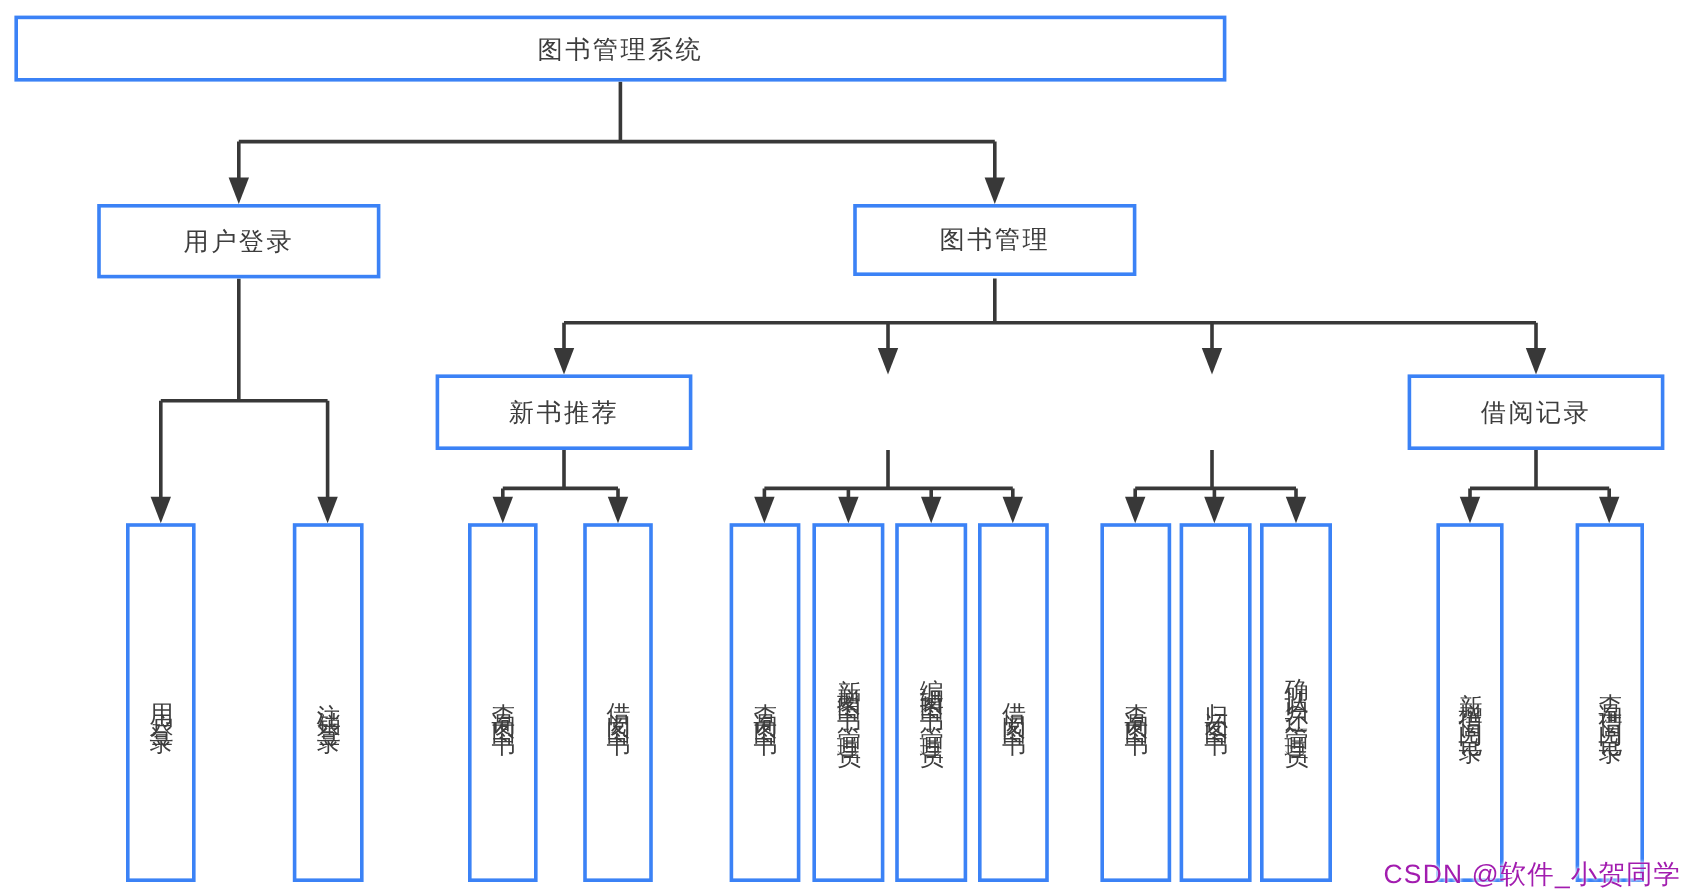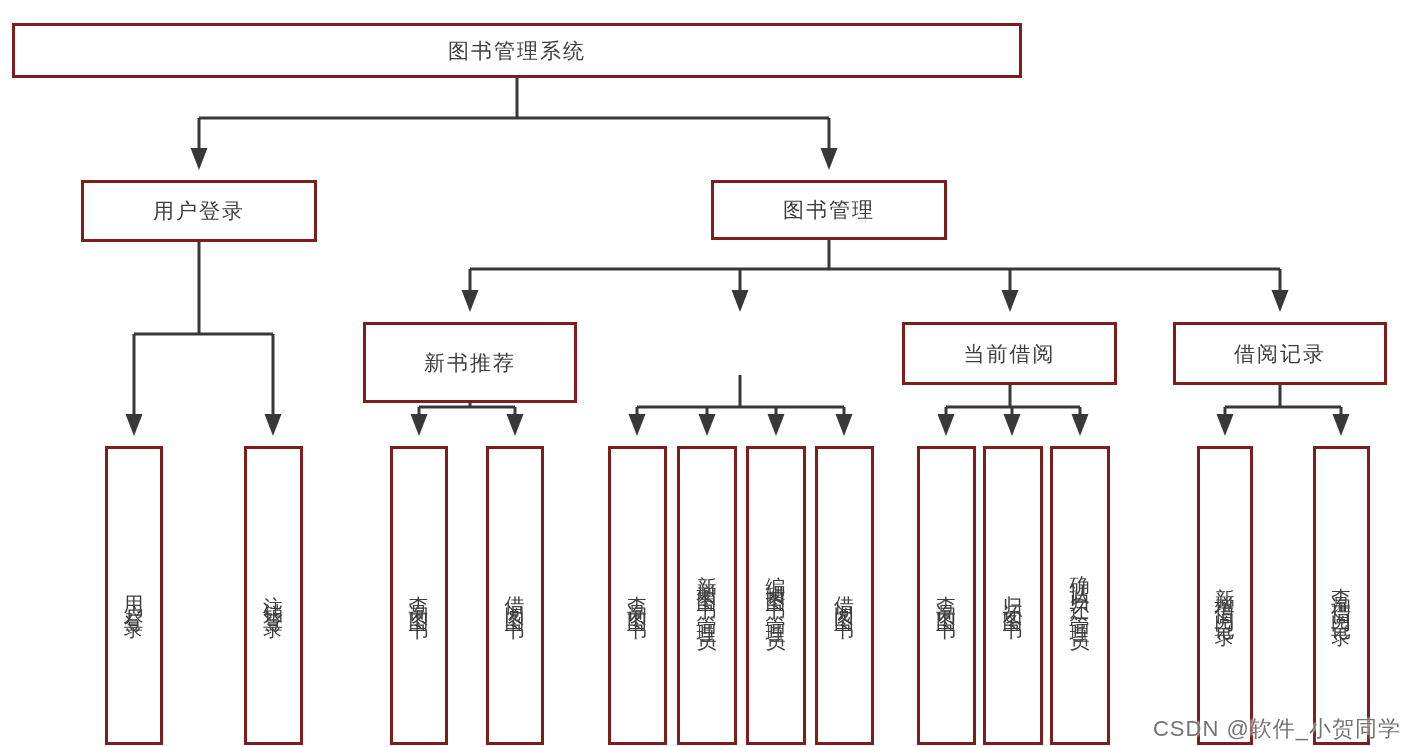--- a/index.html
+++ b/index.html
@@ -14,47 +14,46 @@
   #wires {
     position: absolute;
     left: 0; top: 0;
     width: 1405px; height: 747px;
     z-index: 1;
   }
   .node {
     position: absolute;
     box-sizing: border-box;
     background: #ffffff;
-    border: 3px solid #7f1d1d;
+    border: 3px solid #3b82f6;
     display: flex;
     align-items: center;
     justify-content: center;
     z-index: 2;
-    margin-top: 10px;
   }
   .node .lbl {
     color: #3d3d3d;
     font-size: 21px;
     letter-spacing: 2px;
     white-space: nowrap;
   }
   .node.v .lbl {
     writing-mode: vertical-rl;
     text-orientation: mixed;
     font-size: 20px;
     letter-spacing: 8px;
     line-height: 1;
     white-space: normal;
   }
   #watermark {
     position: absolute;
     right: 4px;
     bottom: 3px;
     z-index: 5;
-    color: #737373;
+    color: #a21caf;
     font-size: 22px;
     letter-spacing: 1px;
     text-shadow: 0 0 3px #ffffff, 0 0 3px #ffffff;
   }
 </style>
 </head>
 <body>
 
 <div id="canvas">
 
@@ -104,25 +103,22 @@
     <span class="lbl">图书管理系统</span>
   </div>
 
   <div class="node h" style="left:81px;top:170px;width:236px;height:62px">
     <span class="lbl">用户登录</span>
   </div>
   <div class="node h" style="left:711px;top:170px;width:236px;height:60px">
     <span class="lbl">图书管理</span>
   </div>
 
-  <div class="node h" style="left:363px;top:312px;width:214px;height:81px">
+  <div class="node h" style="left:363px;top:312px;width:214px;height:63px">
     <span class="lbl">新书推荐</span>
-  </div>
-  <div class="node h" style="left:902px;top:312px;width:215px;height:63px">
-    <span class="lbl">当前借阅</span>
   </div>
   <div class="node h" style="left:1173px;top:312px;width:214px;height:63px">
     <span class="lbl">借阅记录</span>
   </div>
 
   <div class="node v" style="left:105px;top:436px;width:58px;height:299px">
     <span class="lbl">用户登录</span>
   </div>
   <div class="node v" style="left:244px;top:436px;width:59px;height:299px">
     <span class="lbl">注销登录</span>

